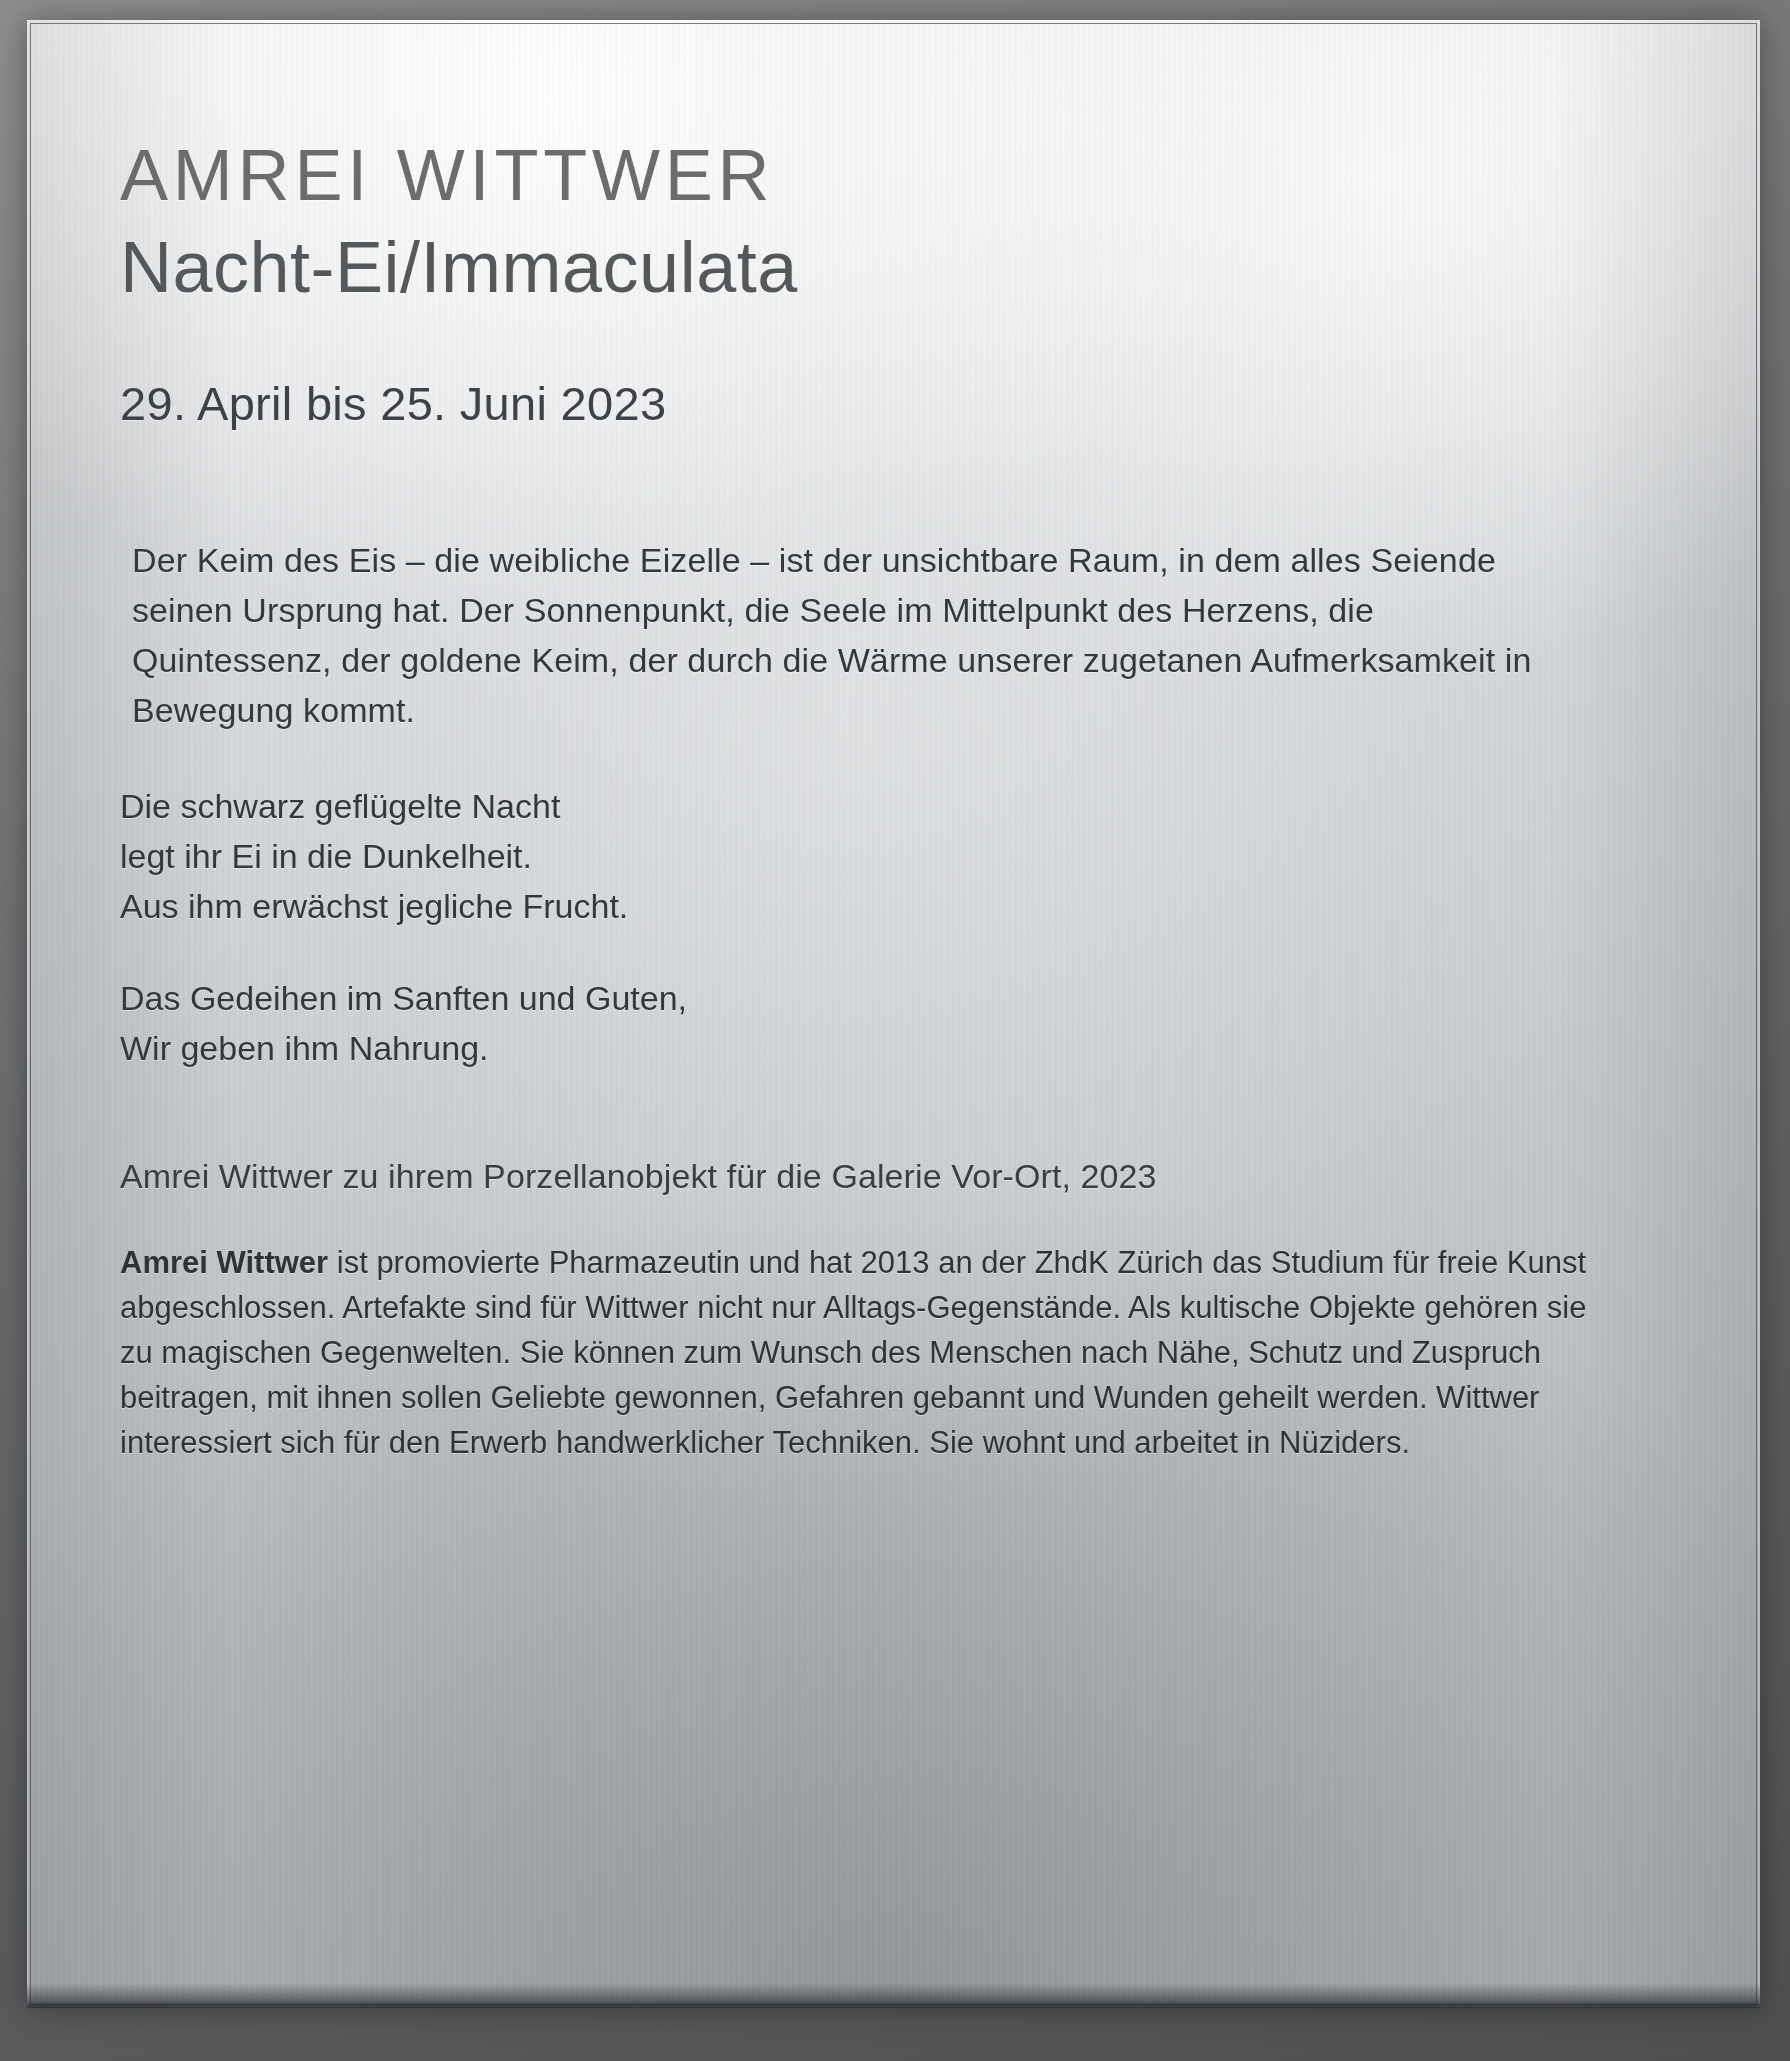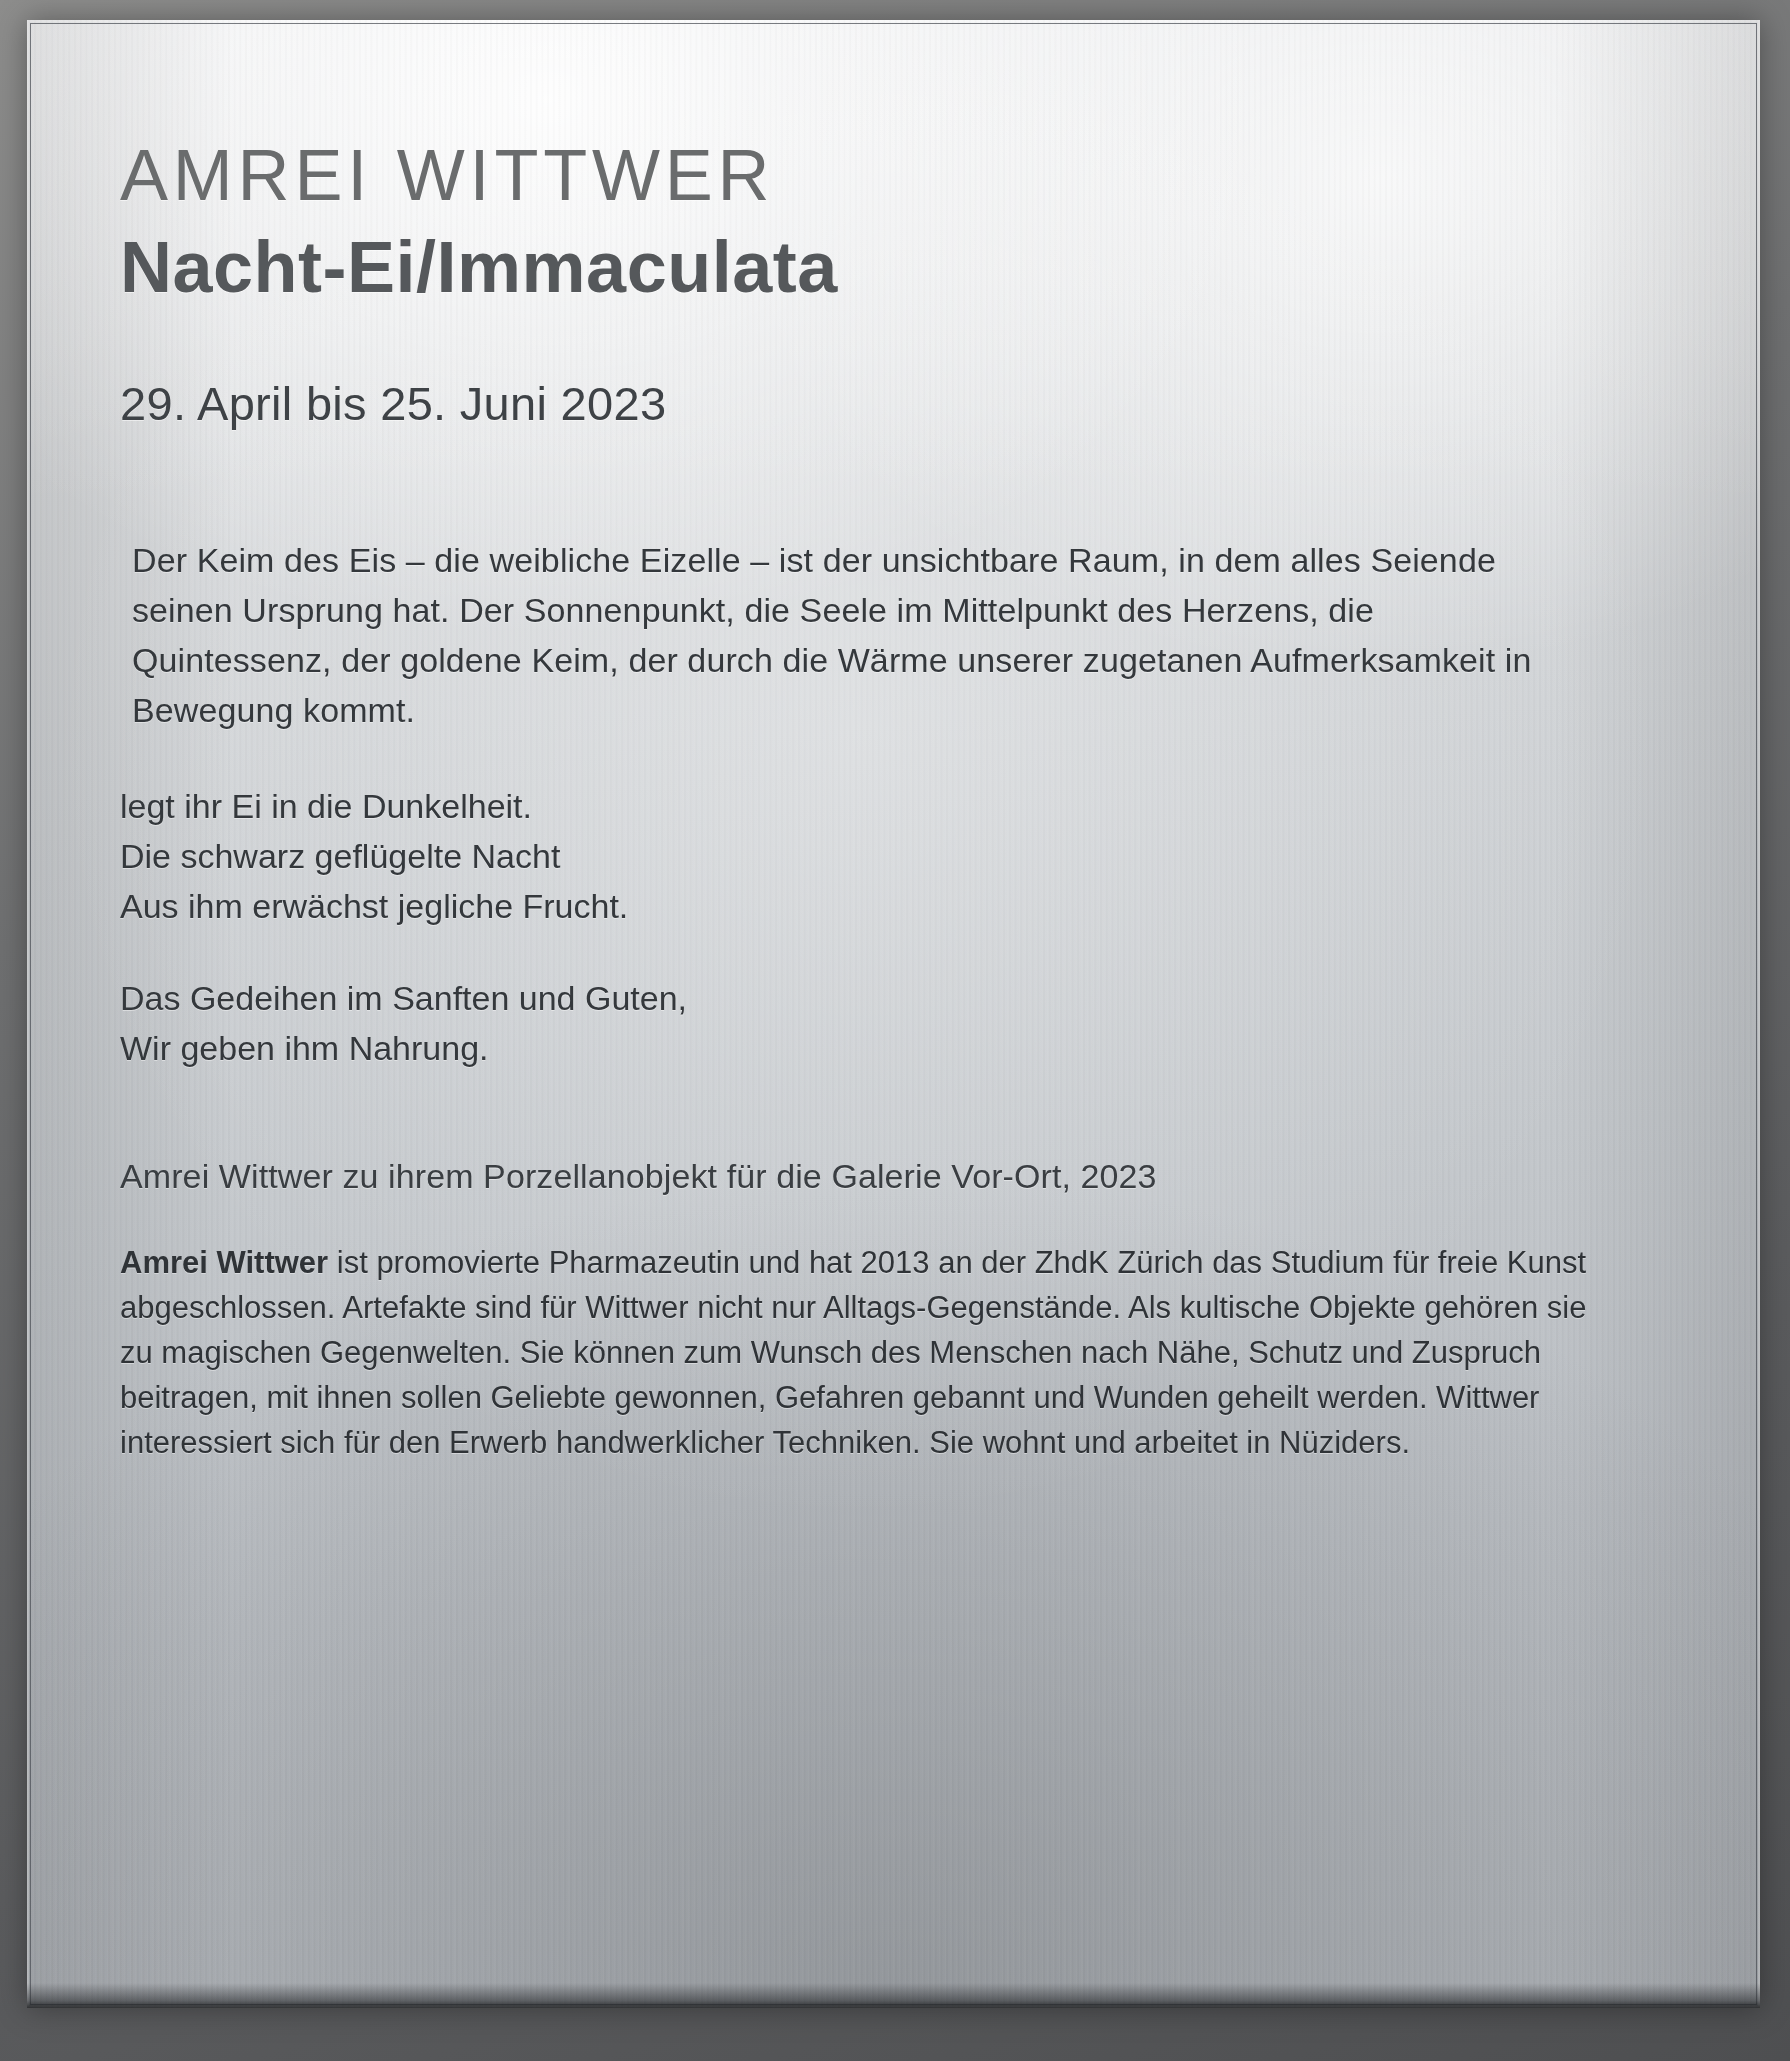--- a/index.html
+++ b/index.html
@@ -94,21 +94,20 @@
     text-shadow: 0 1px 0 rgba(255,255,255,0.55);
   }
   .title-line.artist {
     letter-spacing: 4.8px;
     color: #6a6c6d;
   }
   .title-line.work {
     margin-top: 3.8px;
     letter-spacing: 0.5px;
     color: #55585b;
-    font-weight: bold;
   }
 
   .dates {
     margin-top: 65px;
     font-size: 47px;
     color: #3e4246;
     letter-spacing: 0.3px;
     text-shadow: 0 1px 0 rgba(255,255,255,0.5);
   }
 
@@ -168,22 +167,22 @@
 
       <div class="title-line work">Nacht-Ei/Immaculata</div>
 
       <div class="dates">29. April bis 25. Juni 2023</div>
 
       <div class="body-block">
         <p>Der Keim des Eis – die weibliche Eizelle – ist der unsichtbare Raum, in dem alles Seiende seinen Ursprung hat. Der Sonnenpunkt, die Seele im Mittelpunkt des Herzens, die Quintessenz, der goldene Keim, der durch die Wärme unserer zugetanen Aufmerksamkeit in Bewegung kommt.</p>
       </div>
 
       <div class="poem">
+        <p>Die schwarz geflügelte Nacht</p>
         <p>legt ihr Ei in die Dunkelheit.</p>
-        <p>Die schwarz geflügelte Nacht</p>
         <p>Aus ihm erwächst jegliche Frucht.</p>
         <div class="gap"></div>
         <p>Das Gedeihen im Sanften und Guten,</p>
         <p>Wir geben ihm Nahrung.</p>
       </div>
 
       <div class="attribution">Amrei Wittwer zu ihrem Porzellanobjekt für die Galerie Vor-Ort, 2023</div>
 
       <div class="bio">
         <span class="name">Amrei Wittwer</span><span> ist promovierte Pharmazeutin und hat 2013 an der ZhdK Zürich das Studium für freie Kunst abgeschlossen. Artefakte sind für Wittwer nicht nur Alltags-Gegenstände. Als kultische Objekte gehören sie zu magischen Gegenwelten. Sie können zum Wunsch des Menschen nach Nähe, Schutz und Zuspruch beitragen, mit ihnen sollen Geliebte gewonnen, Gefahren gebannt und Wunden geheilt werden. Wittwer interessiert sich für den Erwerb handwerklicher Techniken. Sie wohnt und arbeitet in Nüziders.</span>

